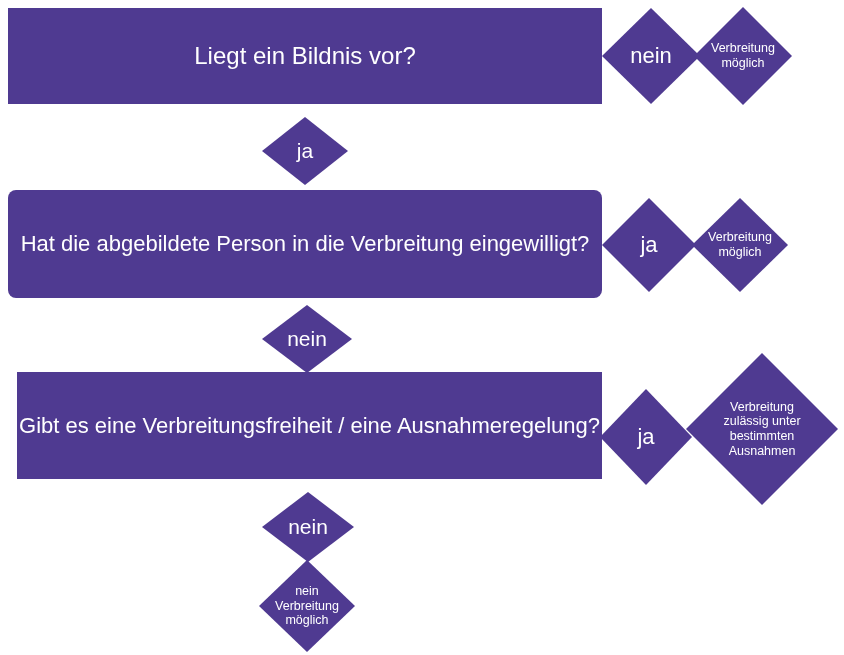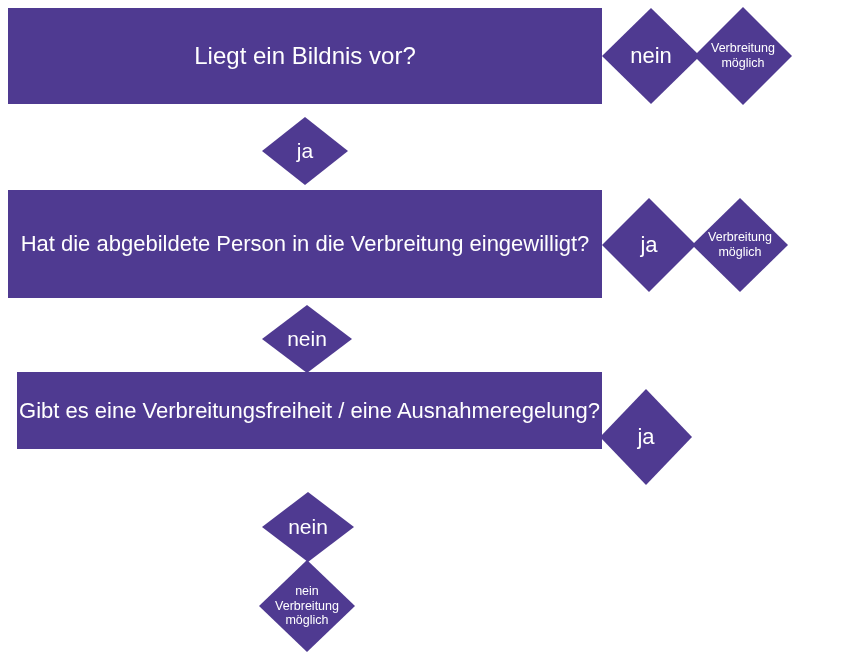--- a/index.html
+++ b/index.html
@@ -66,37 +66,38 @@
   }
   #dia-ja-1 {
     left: 262px; top: 117px; width: 86px; height: 68px;
     font-size: 21px;
   }
 
   
   #box-einwilligung {
     left: 8px; top: 190px; width: 594px; height: 108px;
     font-size: 22px;
+    border-radius: 8px;
   }
   #dia-r2-ja {
     left: 602px; top: 198px; width: 94px; height: 94px;
     font-size: 22px;
   }
   #dia-r2-result {
     left: 692px; top: 198px; width: 96px; height: 94px;
     font-size: 12.5px;
   }
   #dia-nein-2 {
     left: 262px; top: 305px; width: 90px; height: 68px;
     font-size: 21px;
   }
 
   
   #box-ausnahme {
-    left: 17px; top: 372px; width: 585px; height: 77px;
+    left: 17px; top: 372px; width: 585px; height: 107px;
     font-size: 22px;
   }
   #dia-r3-ja {
     left: 600px; top: 389px; width: 92px; height: 96px;
     font-size: 22px;
   }
   #dia-r3-result {
     left: 686px; top: 353px; width: 152px; height: 152px;
     font-size: 12.5px;
   }
@@ -149,20 +150,23 @@
   </div>
 
   <div class="proc" id="box-ausnahme">
     <span class="txt">Gibt es eine Verbreitungsfreiheit / eine Ausnahmeregelung?</span>
   </div>
 
   <div class="dia" id="dia-r3-ja">
     <span class="txt">ja</span>
   </div>
 
+  <div class="dia" id="dia-r3-result">
+    <span class="txt">Verbreitung zulässig unter bestimmten Ausnahmen</span>
+  </div>
 
   <div class="dia" id="dia-nein-3">
     <span class="txt">nein</span>
   </div>
 
   <div class="dia" id="dia-keine-result">
     <span class="txt">nein Verbreitung möglich</span>
   </div>
 
 </div>

